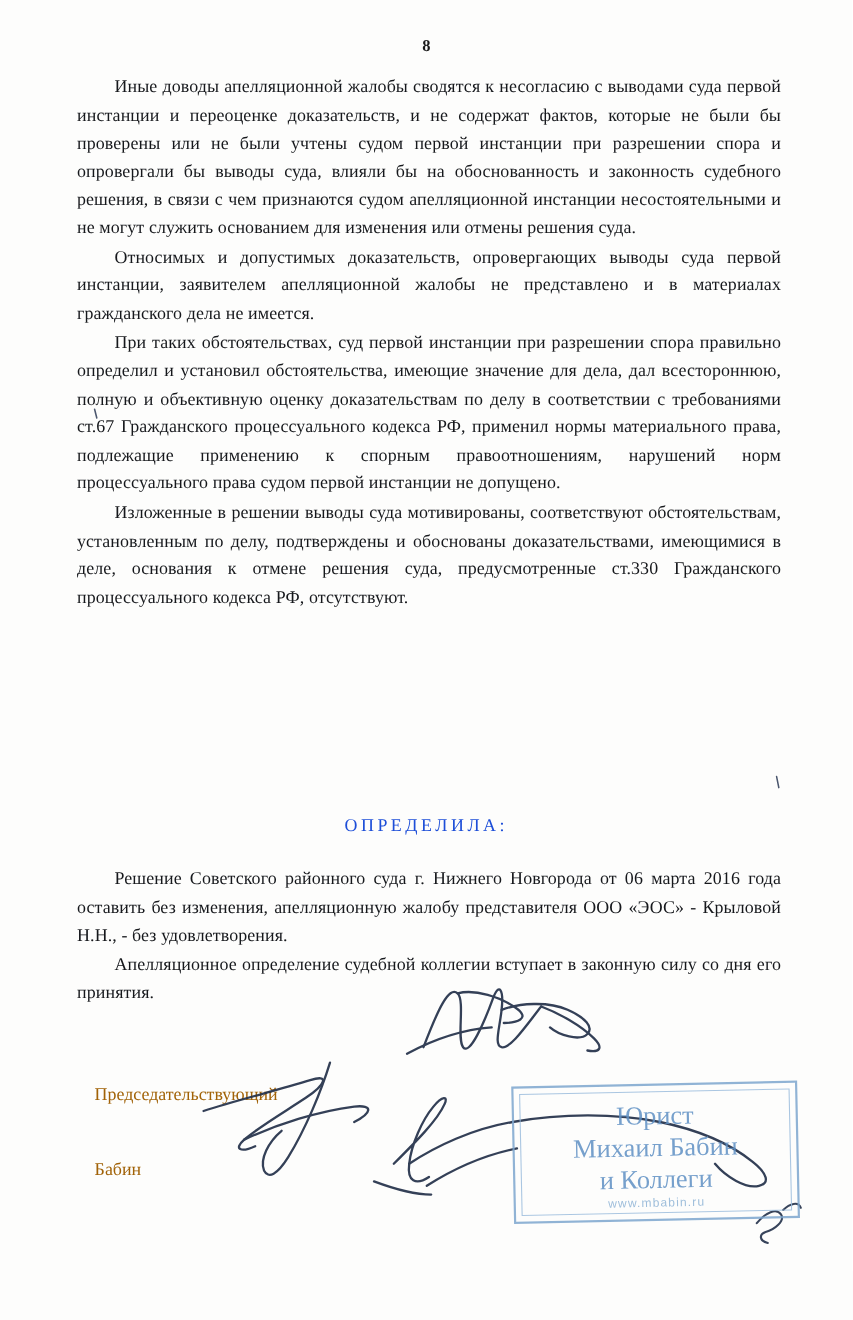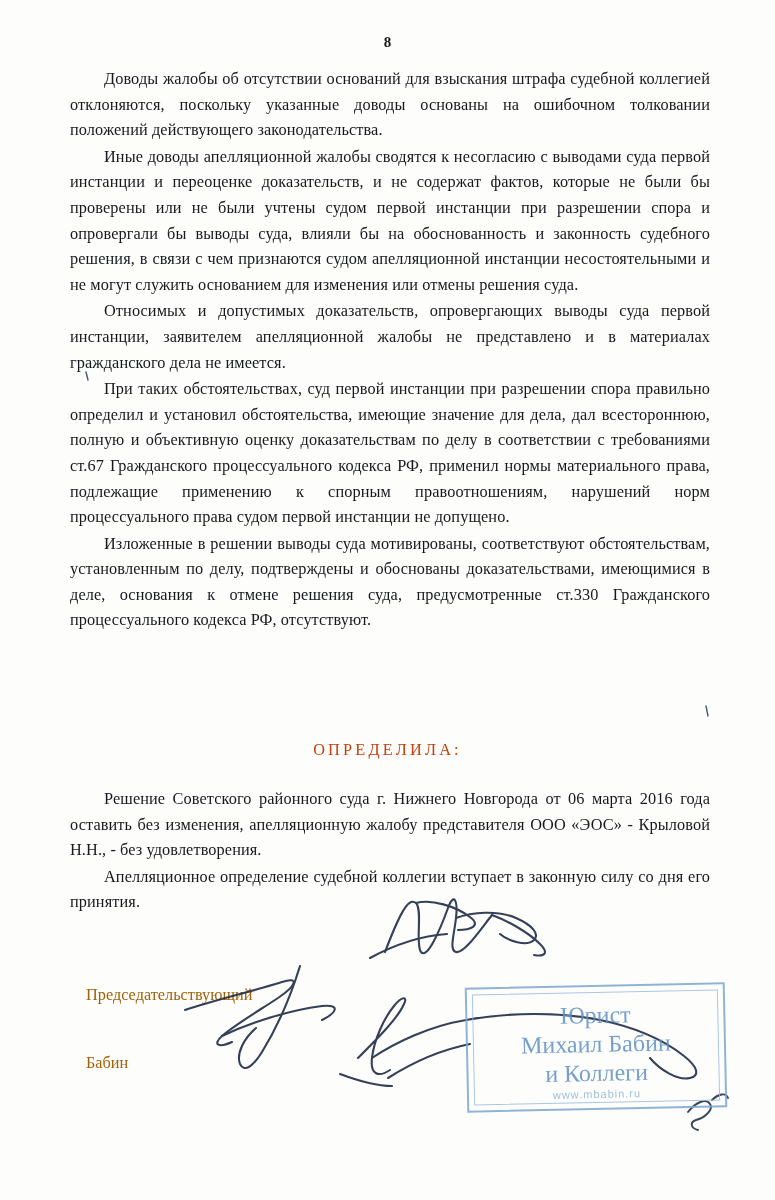--- a/index.html
+++ b/index.html
@@ -50,21 +50,21 @@
   p.para:last-child { margin-bottom: 0; }
 
   .ruling-heading {
     position: absolute;
     top: 740px;
     left: 0;
     width: 100%;
     text-align: center;
     font-size: 16.3px;
     letter-spacing: 3.2px;
-    color: #c2410c;
+    color: #1d4ed8;
   }
   .after-heading {
     position: absolute;
     top: 786px;
     left: 70px;
     width: 640px;
   }
   .sign-block {
     position: absolute;
     top: 982px;
@@ -127,21 +127,20 @@
   }
 </style>
 </head>
 <body>
 
 <div class="page">
 
   <div class="page-number">8</div>
 
   <div class="body-text">
-    <p class="para">Доводы жалобы об отсутствии оснований для взыскания штрафа судебной коллегией отклоняются, поскольку указанные доводы основаны на ошибочном толковании положений действующего законодательства.</p>
     <p class="para">Иные доводы апелляционной жалобы сводятся к несогласию с выводами суда первой инстанции и переоценке доказательств, и не содержат фактов, которые не были бы проверены или не были учтены судом первой инстанции при разрешении спора и опровергали бы выводы суда, влияли бы на обоснованность и законность судебного решения, в связи с чем признаются судом апелляционной инстанции несостоятельными и не могут служить основанием для изменения или отмены решения суда.</p>
     <p class="para">Относимых и допустимых доказательств, опровергающих выводы суда первой инстанции, заявителем апелляционной жалобы не представлено и в материалах гражданского дела не имеется.</p>
     <p class="para">При таких обстоятельствах, суд первой инстанции при разрешении спора правильно определил и установил обстоятельства, имеющие значение для дела, дал всестороннюю, полную и объективную оценку доказательствам по делу в соответствии с требованиями ст.67 Гражданского процессуального кодекса РФ, применил нормы материального права, подлежащие применению к спорным правоотношениям, нарушений норм процессуального права судом первой инстанции не допущено.</p>
     <p class="para">Изложенные в решении выводы суда мотивированы, соответствуют обстоятельствам, установленным по делу, подтверждены и обоснованы доказательствами, имеющимися в деле, основания к отмене решения суда, предусмотренные ст.330 Гражданского процессуального кодекса РФ, отсутствуют.</p>
   </div>
 
   <div class="ruling-heading">ОПРЕДЕЛИЛА:</div>
 
   <div class="after-heading">
     <p class="para">Решение Советского районного суда г. Нижнего Новгорода от 06 марта 2016 года оставить без изменения, апелляционную жалобу представителя ООО «ЭОС» - Крыловой Н.Н., - без удовлетворения.</p>

